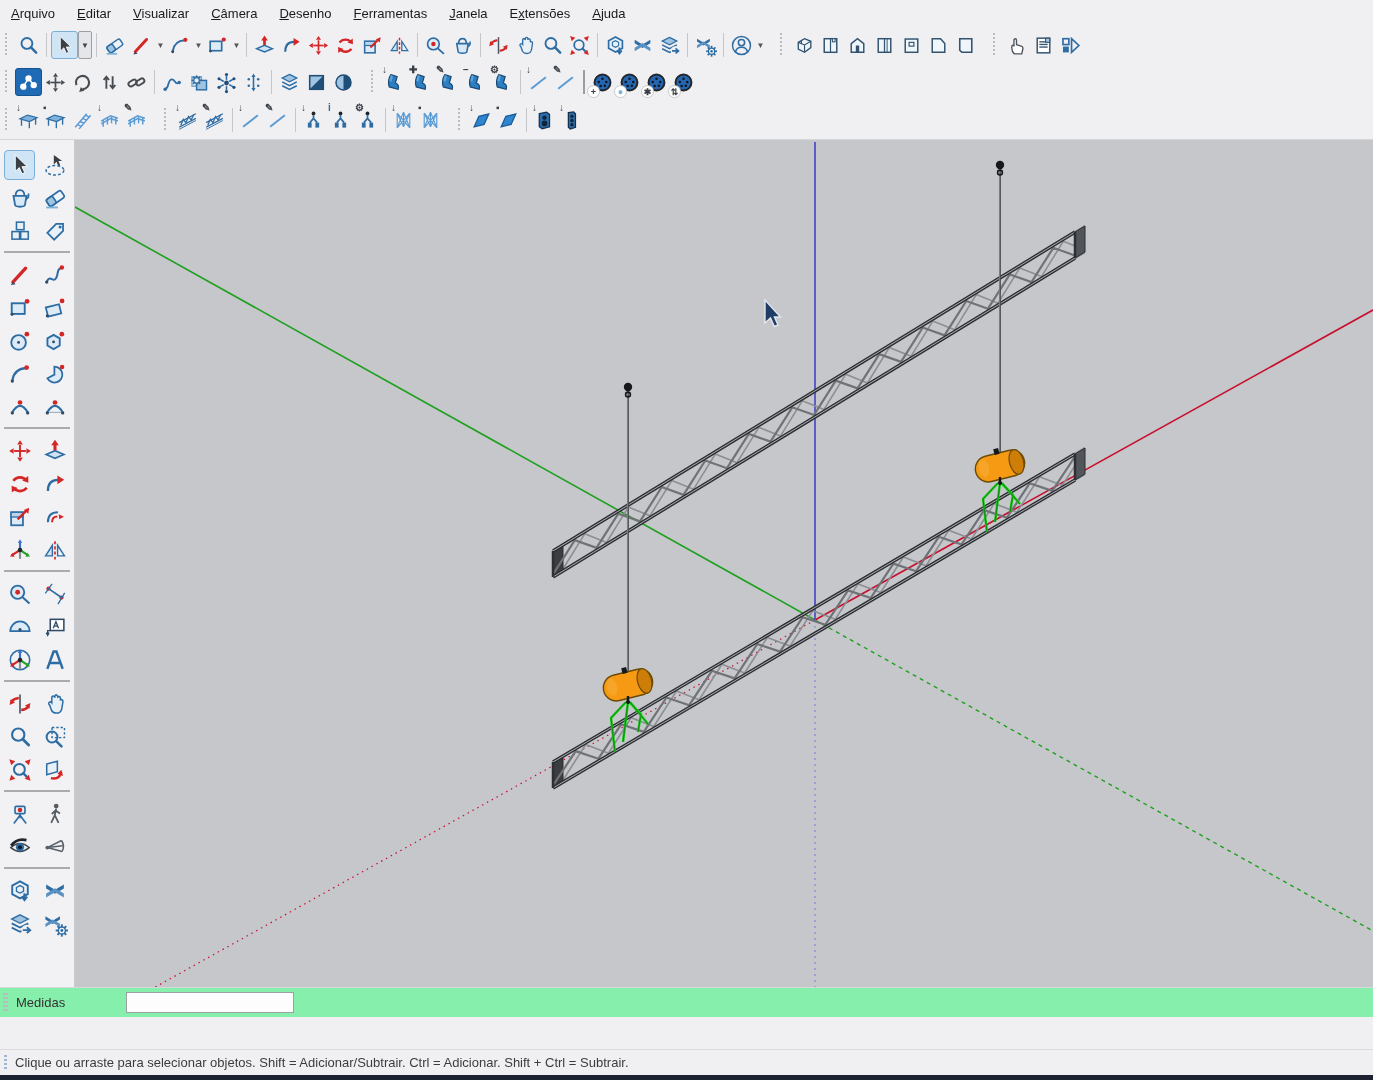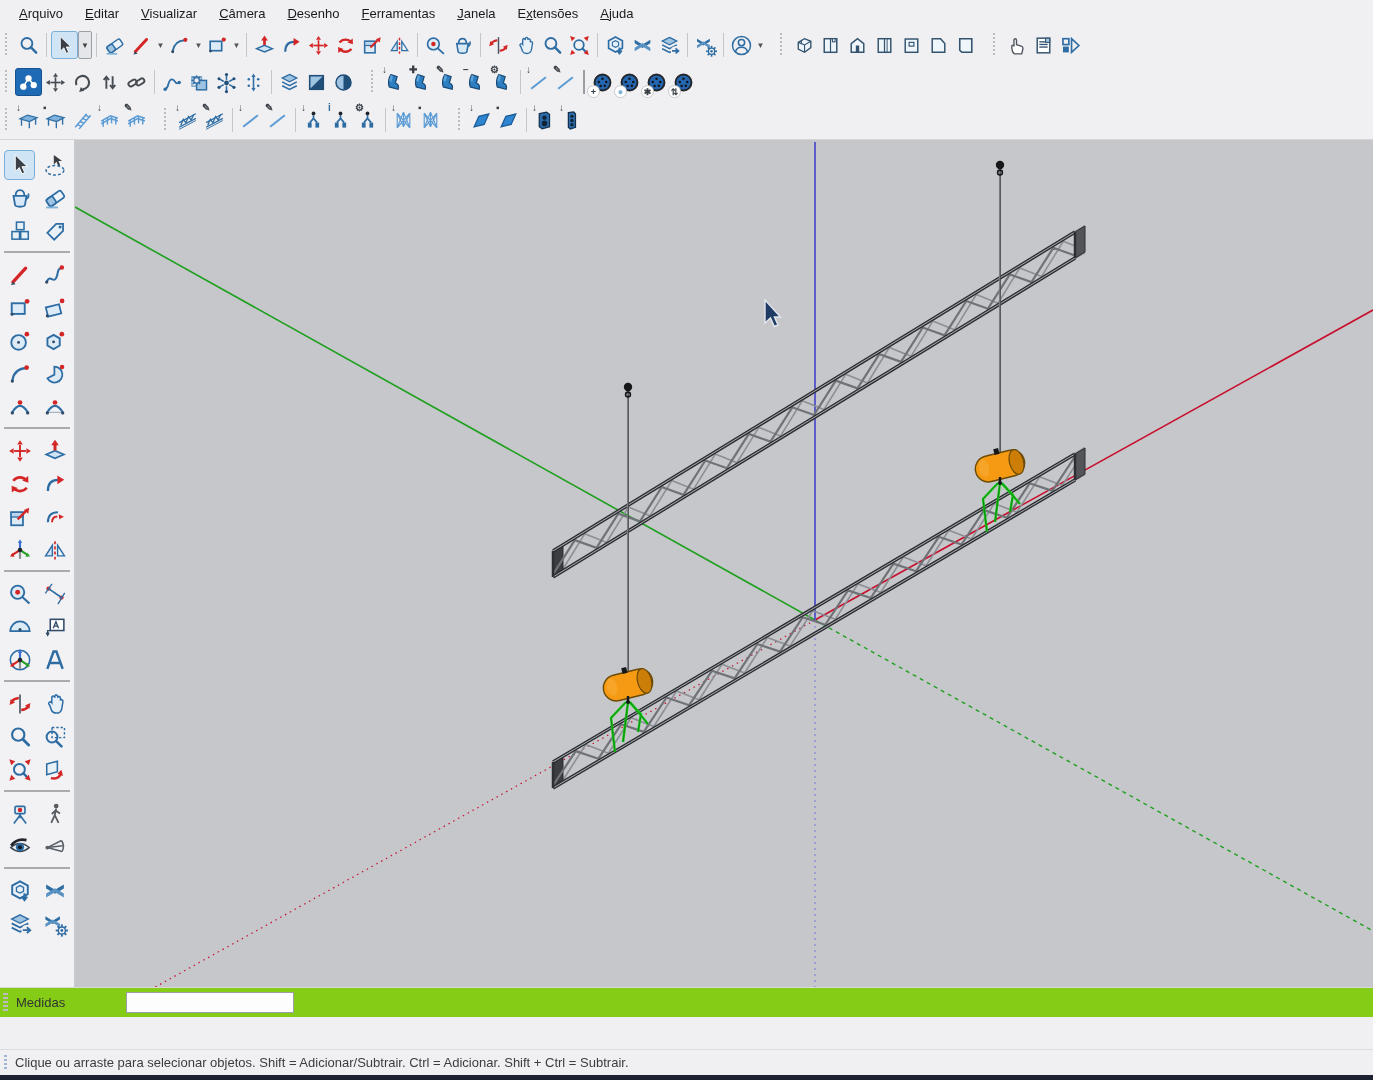--- a/index.html
+++ b/index.html
@@ -1,20 +1,20 @@
 <!DOCTYPE html>
 <html><head>
 <meta charset="utf-8">
 <style>
   * { margin:0; padding:0; box-sizing:border-box; }
   html,body { width:1373px; height:1080px; overflow:hidden; }
   body { font-family:"Liberation Sans", sans-serif; background:#f0f0f2; font-size:13px; color:#222;
          display:flex; flex-direction:column; }
   
-  .menubar { height:27px; display:flex; align-items:center; padding-left:8px; background:#f0f0f2; flex:0 0 auto; }
+  .menubar { height:27px; display:flex; align-items:center; background:#f0f0f2; flex:0 0 auto; }
   .menu-item { padding:4px 11px; color:#1a1a1a; cursor:default; }
   .menu-item u { text-decoration:underline; }
   
   .toolbars { flex:0 0 auto; background:#f0f0f2; border-bottom:1px solid #d6d6d8; }
   .tb-row { display:flex; align-items:center; padding:2px 2px; }
   .tb-row1 { height:36px; } .tb-row2 { height:38px; } .tb-row3 { height:38px; }
   .tb-grip { width:6px; height:24px; margin:0 4px 0 3px;
      background:repeating-linear-gradient(to bottom,#b9bcc0 0 2px,transparent 2px 4px);
      background-size:2px 100%; background-repeat:repeat-y; background-position:0 0, 4px 0; }
   .tb-grip.gap { margin-left:14px; }
@@ -39,21 +39,21 @@
   .sidebar { width:75px; background:#f2f2f4; border-right:1px solid #c9cbce; padding-top:10px; flex:0 0 auto; }
   .sb-row { display:flex; justify-content:center; gap:4px; margin-bottom:3px; }
   .sb-btn { position:relative; width:31px; height:30px; display:flex; align-items:center; justify-content:center;
             border:1px solid transparent; border-radius:4px; }
   .sb-btn.sel { background:#cfe4f5; border-color:#7ab0d8; }
   .sb-btn svg { width:26px; height:26px; display:block; }
   .sb-sep { height:2px; background:#a9abaf; margin:5px 4px 7px 4px; }
   .viewport { position:relative; flex:1 1 auto; background:#c6c7cb; overflow:hidden; }
   .viewport svg { display:block; }
   
-  .measure-bar { height:30px; background:#84cc16; border-top:1px solid #d8d8da; display:flex; align-items:center; flex:0 0 auto; }
+  .measure-bar { height:30px; background:#86efac; border-top:1px solid #d8d8da; display:flex; align-items:center; flex:0 0 auto; }
   .mb-grip { width:5px; height:20px; margin:0 8px 0 3px;
      background:repeating-linear-gradient(to bottom,#b9bcc0 0 2px,transparent 2px 4px); background-size:2px 100%; }
   .measure-label { color:#333; width:110px; }
   .measure-input { width:168px; height:21px; border:1px solid #9aa0a6; background:#fdfdfd; font:12px "Liberation Sans",sans-serif; padding:0 4px; }
   .status-bar { height:26px; background:#f0f0f2; border-top:1px solid #dcdcde; display:flex; align-items:center; flex:0 0 auto;margin-top:32px; }
   .sb-grip2 { width:3px; height:16px; margin:0 8px 0 4px; background:repeating-linear-gradient(to bottom,#9fb6d4 0 2px,transparent 2px 4px); }
   .status-text { color:#3c3c3c; }
   .bottom-line { height:5px; background:#1c2231; flex:0 0 auto; }
 </style>
 </head>

